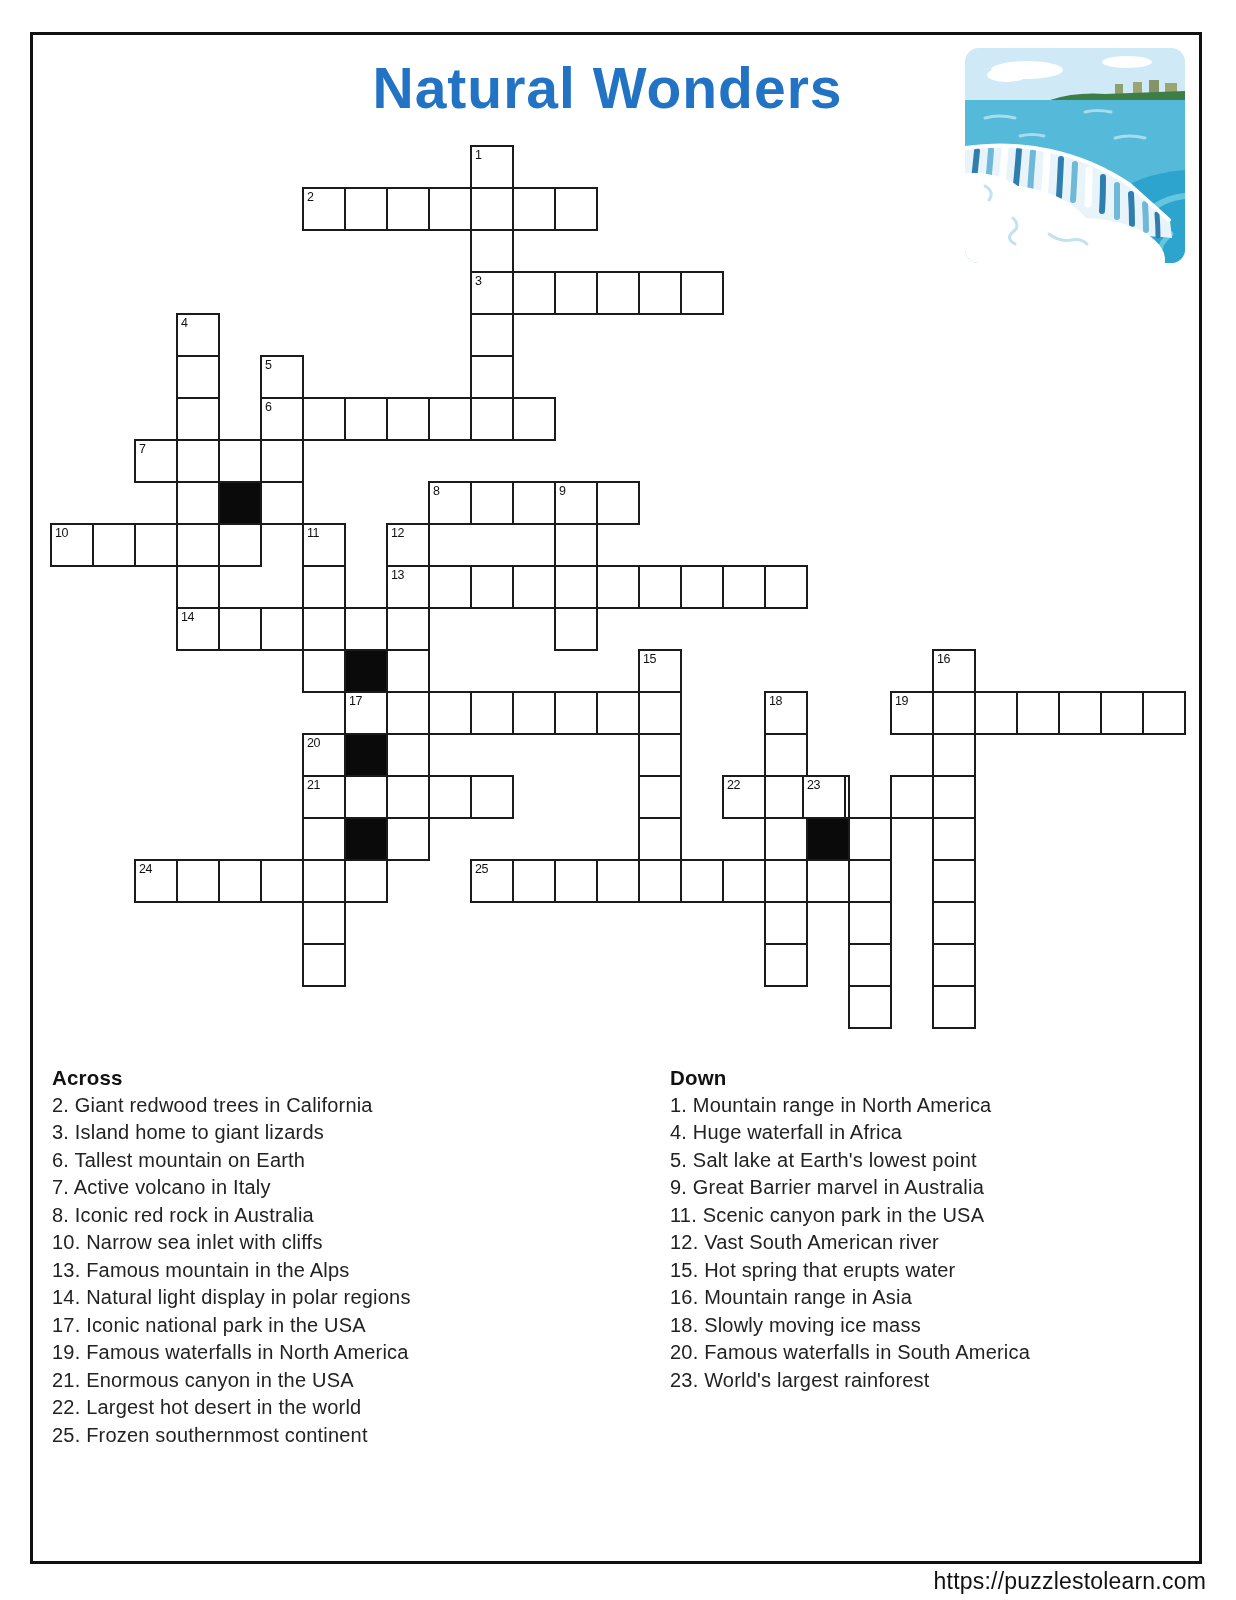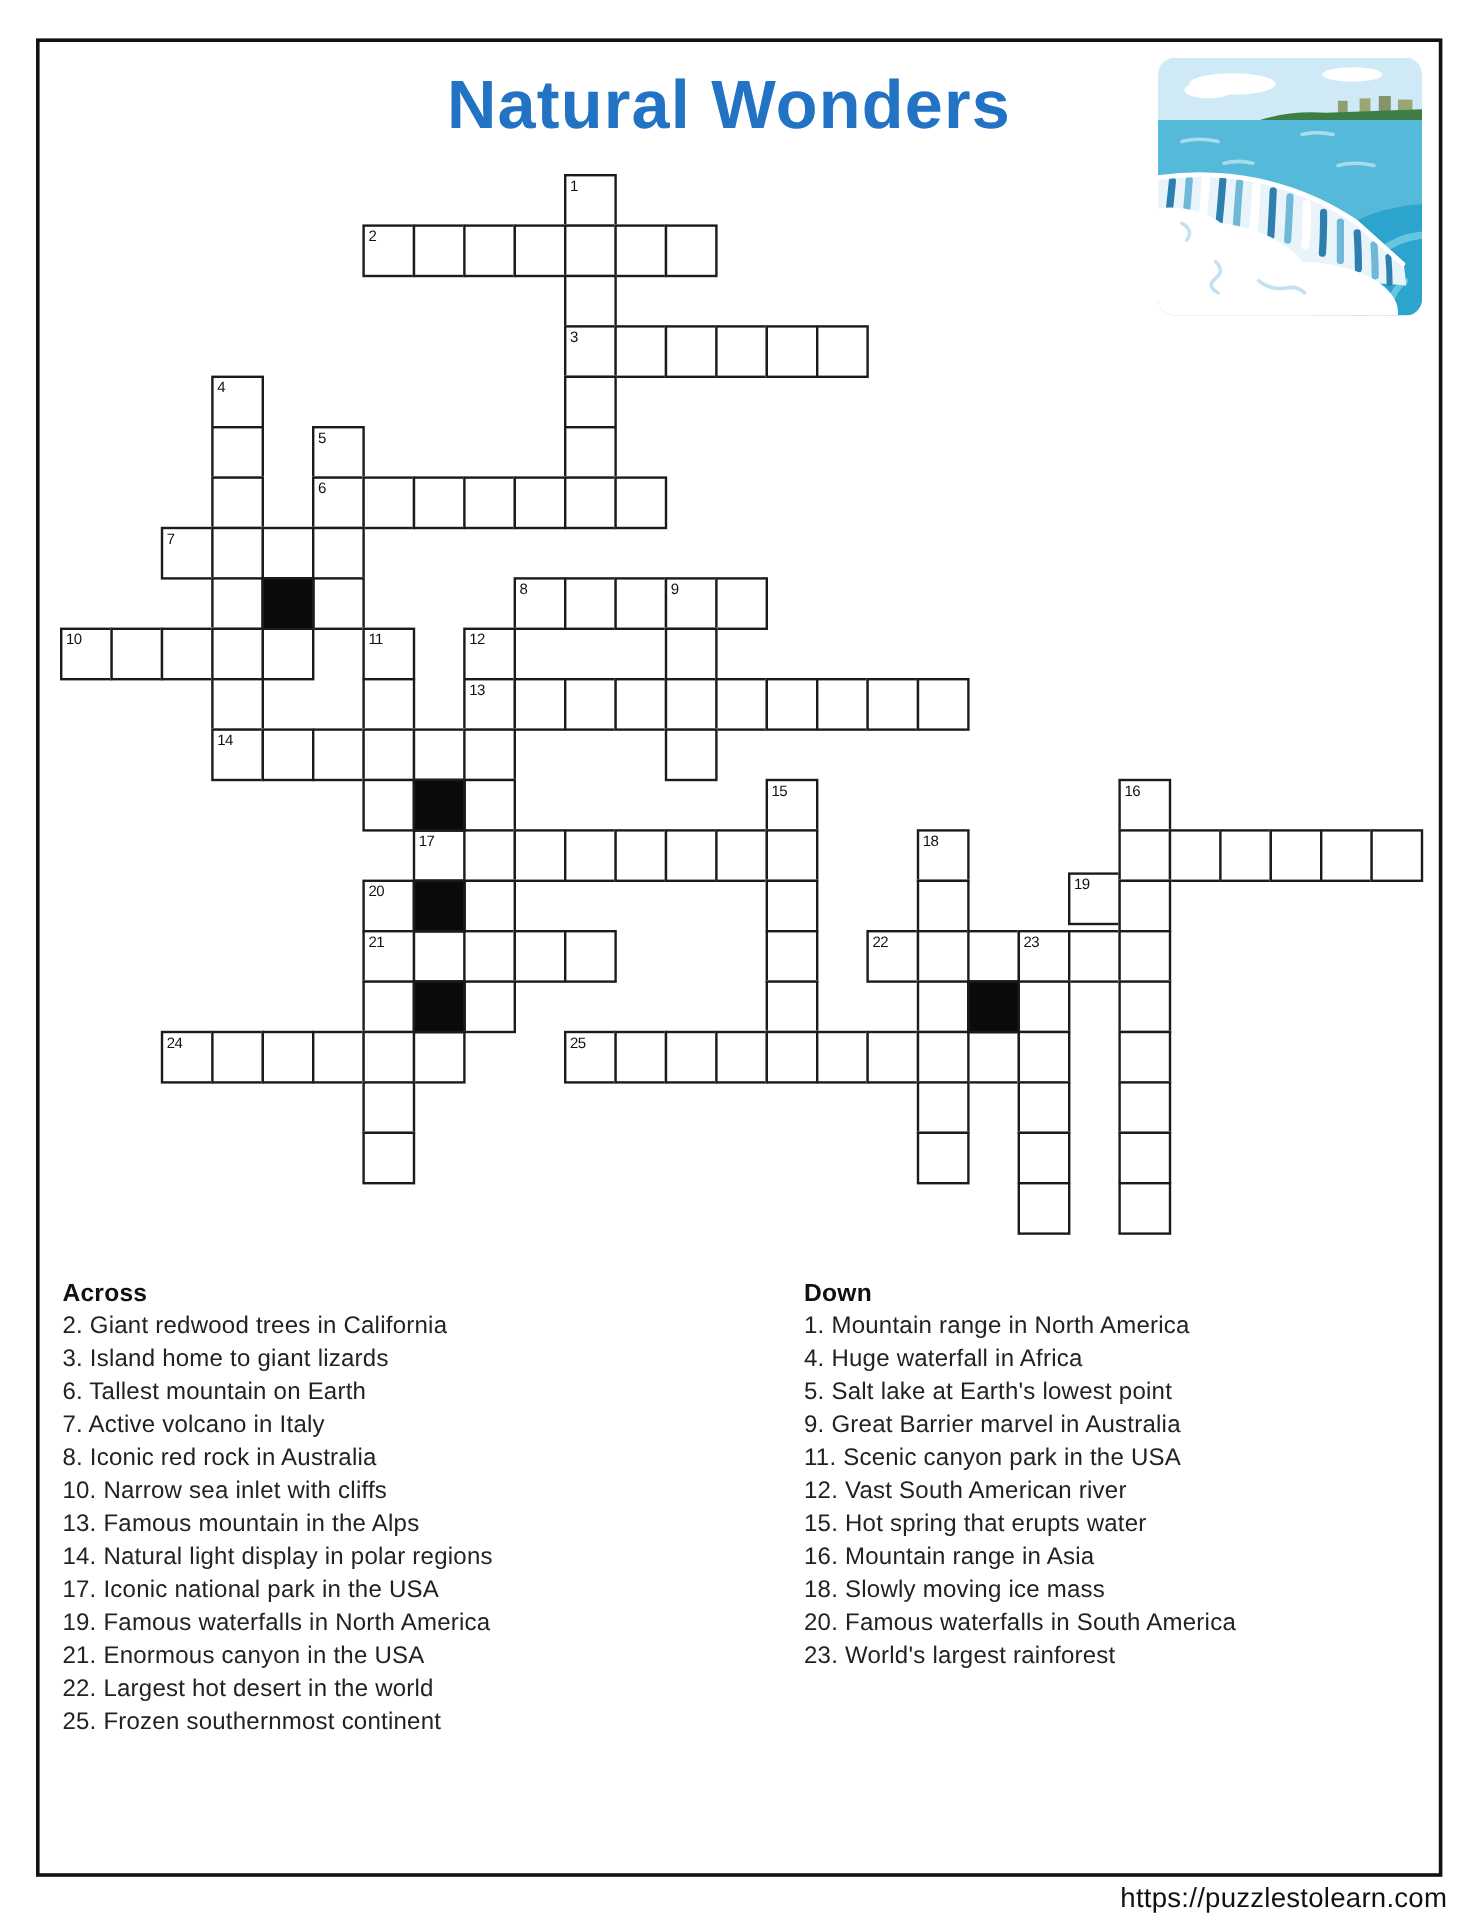--- a/index.html
+++ b/index.html
@@ -189,21 +189,21 @@
       <div class="cell" style="left: 336px; top: 546px;"></div>
       <div class="cell" style="left: 378px; top: 546px;"></div>
       <div class="cell" style="left: 420px; top: 546px;"></div>
       <div class="cell" style="left: 462px; top: 546px;"></div>
       <div class="cell" style="left: 504px; top: 546px;"></div>
       <div class="cell" style="left: 546px; top: 546px;"></div>
       <div class="cell" style="left: 588px; top: 546px;"></div>
       <div class="cell" style="left: 714px; top: 546px;">
         <span class="num">18</span>
       </div>
-      <div class="cell" style="left: 840px; top: 546px; margin-top: 36px;">
+      <div class="cell" style="left: 840px; top: 546px;">
         <span class="num">19</span>
       </div>
       <div class="cell" style="left: 882px; top: 546px;"></div>
       <div class="cell" style="left: 924px; top: 546px;"></div>
       <div class="cell" style="left: 966px; top: 546px;"></div>
       <div class="cell" style="left: 1008px; top: 546px;"></div>
       <div class="cell" style="left: 1050px; top: 546px;"></div>
       <div class="cell" style="left: 1092px; top: 546px;"></div>
       <div class="cell" style="left: 252px; top: 588px;">
         <span class="num">20</span>
@@ -218,21 +218,21 @@
       <div class="cell" style="left: 294px; top: 630px;"></div>
       <div class="cell" style="left: 336px; top: 630px;"></div>
       <div class="cell" style="left: 378px; top: 630px;"></div>
       <div class="cell" style="left: 420px; top: 630px;"></div>
       <div class="cell" style="left: 588px; top: 630px;"></div>
       <div class="cell" style="left: 672px; top: 630px;">
         <span class="num">22</span>
       </div>
       <div class="cell" style="left: 714px; top: 630px;"></div>
       <div class="cell" style="left: 756px; top: 630px;"></div>
-      <div class="cell" style="left: 798px; top: 630px;">
+      <div class="cell" style="left: 752px; top: 630px;">
         <span class="num">23</span>
       </div>
       <div class="cell" style="left: 840px; top: 630px;"></div>
       <div class="cell" style="left: 882px; top: 630px;"></div>
       <div class="cell" style="left: 252px; top: 672px;"></div>
       <div class="cell" style="left: 336px; top: 672px;"></div>
       <div class="cell" style="left: 588px; top: 672px;"></div>
       <div class="cell" style="left: 714px; top: 672px;"></div>
       <div class="cell" style="left: 798px; top: 672px;"></div>
       <div class="cell" style="left: 882px; top: 672px;"></div>

